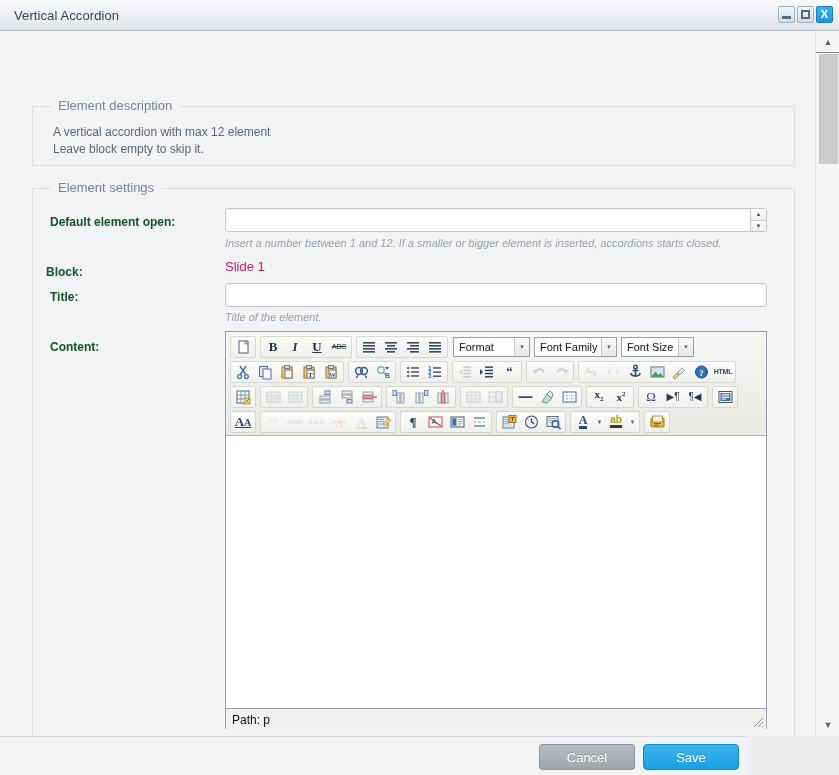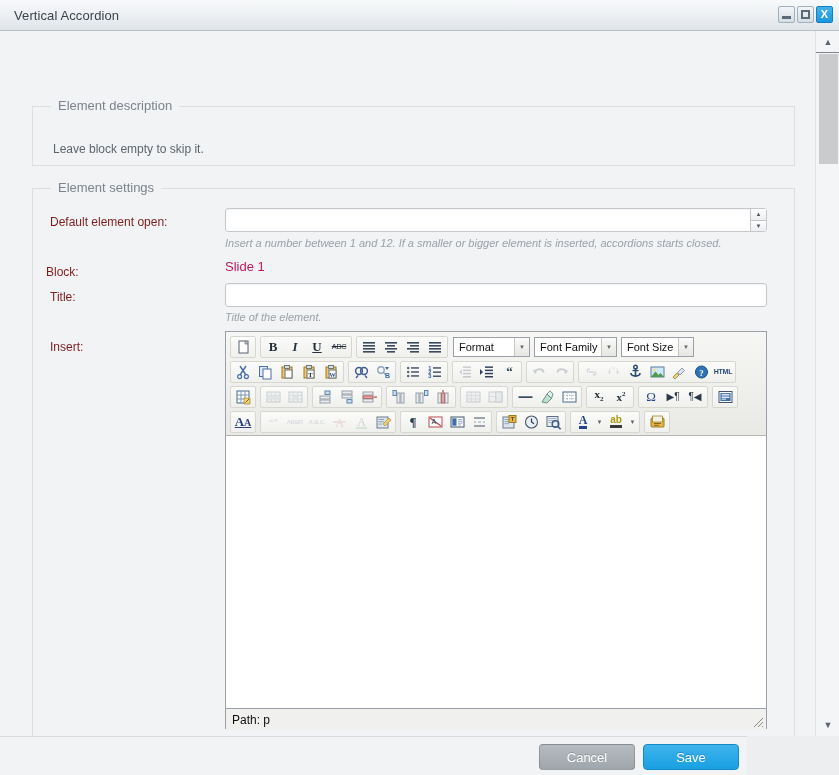--- a/index.html
+++ b/index.html
@@ -89,21 +89,21 @@
   .desc-line {
     position: absolute; left: 20px;
     font-size: 12px; color: #5d666e;
   }
   .desc-line.l1 { top: 18px; }
   .desc-line.l2 { top: 35px; }
 
   
   .lbl {
     position: absolute;
-    font-size: 12px; font-weight: normal; color: #7f1d1d;
+    font-size: 12px; font-weight: bold; color: #14532d;
   }
   .hint {
     position: absolute;
     font-size: 11px; font-style: italic; color: #9aa1a8;
   }
   .static-val {
     position: absolute;
     font-size: 13px; color: #be185d;
   }
 
@@ -268,20 +268,21 @@
   <div class="vscroll">
     <div class="arrow up">▲</div>
     <div class="thumb"></div>
     <div class="arrow down">▼</div>
   </div>
 
   <div class="content-area">
 
     <fieldset class="fs" id="fs-desc">
       <div class="fs-legend">Element description</div>
+      <div class="desc-line l1">A vertical accordion with max 12 element</div>
       <div class="desc-line l2">Leave block empty to skip it.</div>
     </fieldset>
 
     <fieldset class="fs" id="fs-settings">
       <div class="fs-legend">Element settings</div>
     </fieldset>
 
     <div class="lbl" style="left:50px; top:184px;">Default element open:</div>
     <div style="position:absolute; left:225px; top:177px; width:542px; height:24px;">
       <input class="txtinput" style="left: 0px; top: 0px; width: 542px; height: 24px;" value="">
@@ -292,21 +293,21 @@
     </div>
     <div class="hint" style="left:225px; top:206px;">Insert a number between 1 and 12. If a smaller or bigger element is inserted, accordions starts closed.</div>
 
     <div class="lbl" style="left:34px; top:234px;margin-left:12px;">Block:</div>
     <div class="static-val" style="left:225px; top:228px;">Slide 1</div>
 
     <div class="lbl" style="left:50px; top:259px;">Title:</div>
     <input class="txtinput" style="left: 225px; top: 252px; width: 542px; height: 24px;" value="">
     <div class="hint" style="left:225px; top:280px;">Title of the element.</div>
 
-    <div class="lbl" style="left:50px; top:309px;">Insert:</div>
+    <div class="lbl" style="left:50px; top:309px;">Content:</div>
 
     <div class="mce">
       <div class="mce-toolbars" id="mce-toolbars">
           <div class="mce-row">
             <div class="grp">
               <div class="btn">
                 <svg width="17" height="16" viewBox="0 0 17 16">
                   <rect x="4" y="2" width="9" height="12" fill="#fff" stroke="#55606b"></rect>
                   <path d="M10,2 L13,5 L10,5 Z" fill="#cdd5dc" stroke="#55606b" stroke-width=".6"></path>
                 </svg>

